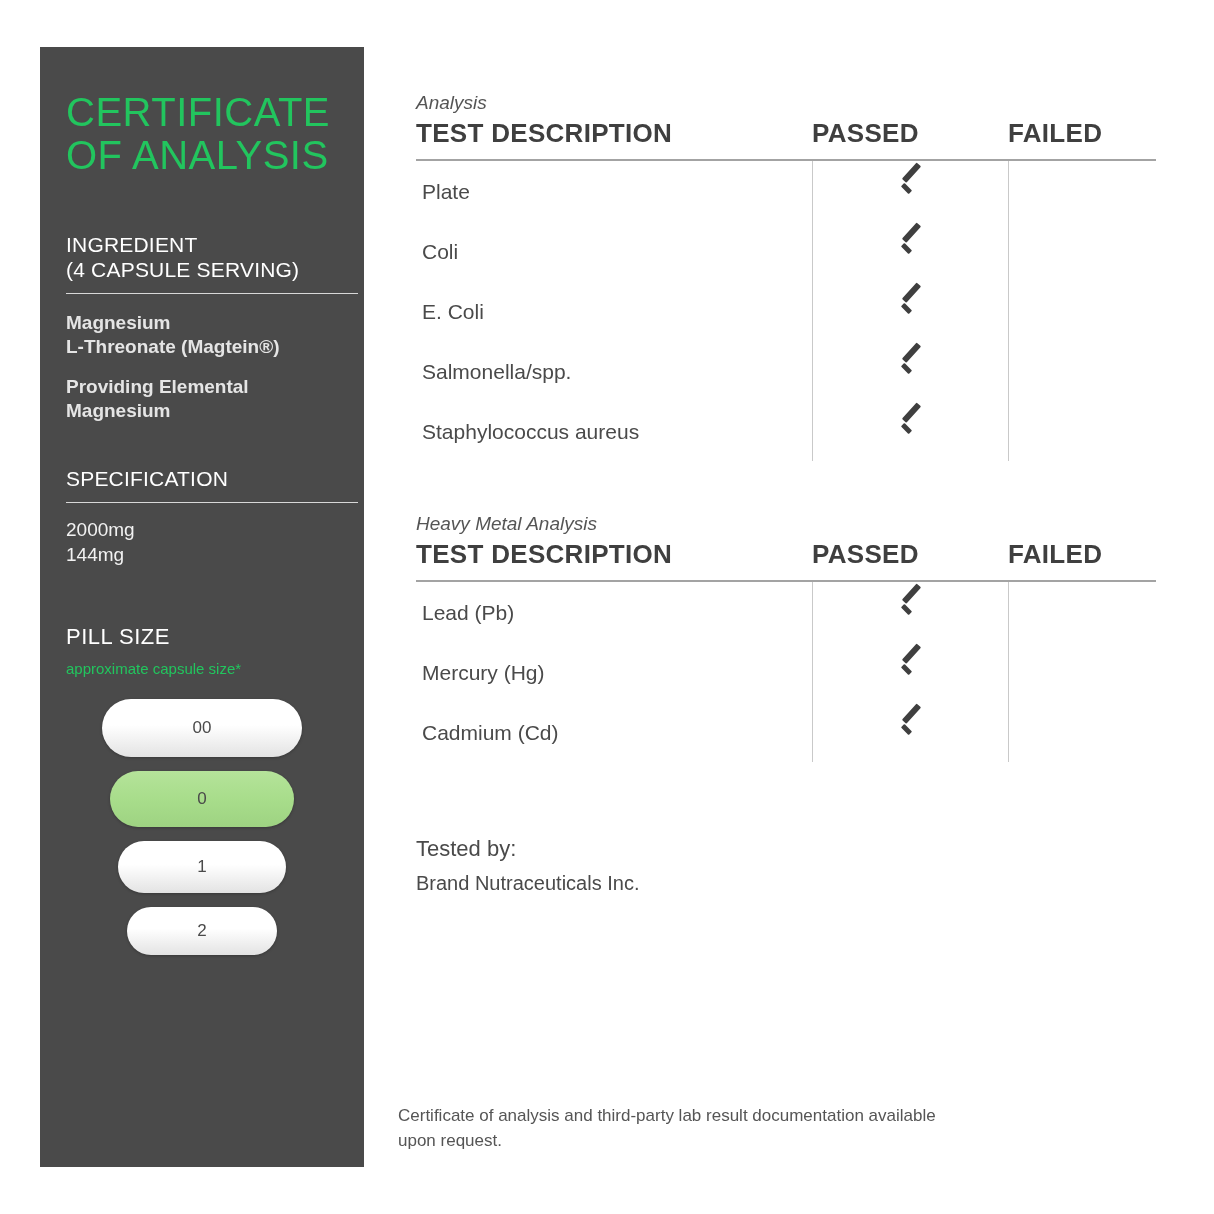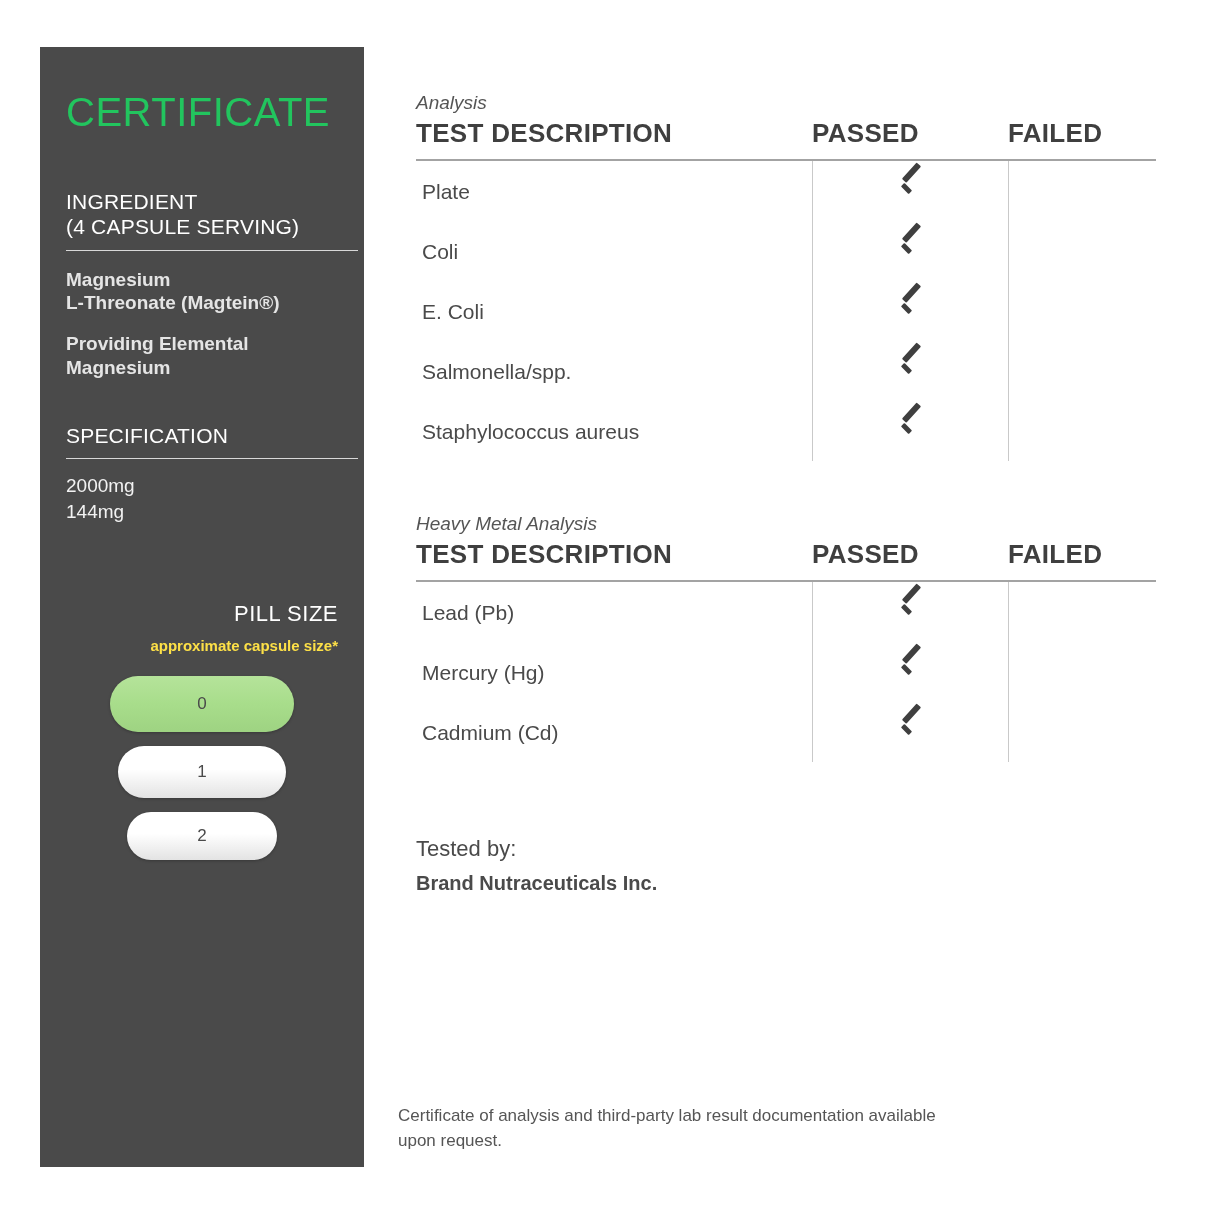--- a/index.html
+++ b/index.html
@@ -64,33 +64,33 @@
   .spec-block { margin-top: 44px; }
   .spec-value {
     font-size: 19px;
     line-height: 1.35;
     color: #f2f2f2;
     font-weight: 300;
   }
   .spec-list { margin-top: 14px; }
 
   .pill-block {
-    margin-top: 76px;
-    text-align: right;
+    margin-top: 56px;
+    text-align: left;
   }
   .pill-heading {
     font-size: 22px;
     letter-spacing: 0.5px;
     color: #ffffff;
   }
   .pill-sub {
     font-size: 15px;
-    color: #fde047;
+    color: #22c55e;
     margin-top: 10px;
-    font-weight: 700;
+    font-weight: 400;
   }
   .pills { margin-top: 22px; }
   .pill {
     margin: 0 auto 14px auto;
     border-radius: 999px;
     display: flex;
     align-items: center;
     justify-content: center;
     font-size: 17px;
     color: #4a4a4a;
@@ -179,21 +179,21 @@
   .tested {
     margin-top: 74px;
   }
   .tested-label {
     font-size: 22px;
     font-weight: 400;
     color: #4a4a4a;
   }
   .tested-name {
     font-size: 20px;
-    font-weight: 700;
+    font-weight: 400;
     color: #4a4a4a;
     margin-top: 10px;
   }
   .footnote {
     position: absolute;
     left: 398px;
     top: 1104px;
     width: 560px;
     font-size: 17px;
     line-height: 1.45;
@@ -201,20 +201,21 @@
     color: #555555;
   }
 </style>
 </head>
 <body>
 
 <div class="sidebar">
 
   <h1 class="coa-title">
     <span>CERTIFICATE</span>
+    <span class="line2">OF ANALYSIS</span>
   </h1>
 
   <div class="ingredient-block">
     <div class="section-label">
       <div>INGREDIENT</div>
       <div>(4 CAPSULE SERVING)</div>
     </div>
     <hr class="rule">
     <div class="ing-item">
       <span>Magnesium</span>
@@ -232,20 +233,21 @@
     <div class="spec-list">
       <div class="spec-value">2000mg</div>
       <div class="spec-value">144mg</div>
     </div>
   </div>
 
   <div class="pill-block">
     <div class="pill-heading">PILL SIZE</div>
     <div class="pill-sub">approximate capsule size*</div>
     <div class="pills">
+      <div class="pill p00">00</div>
       <div class="pill p0">0</div>
       <div class="pill p1">1</div>
       <div class="pill p2">2</div>
     </div>
   </div>
 </div>
 
 <div class="content">
 
   <div class="table-caption">Analysis</div>

